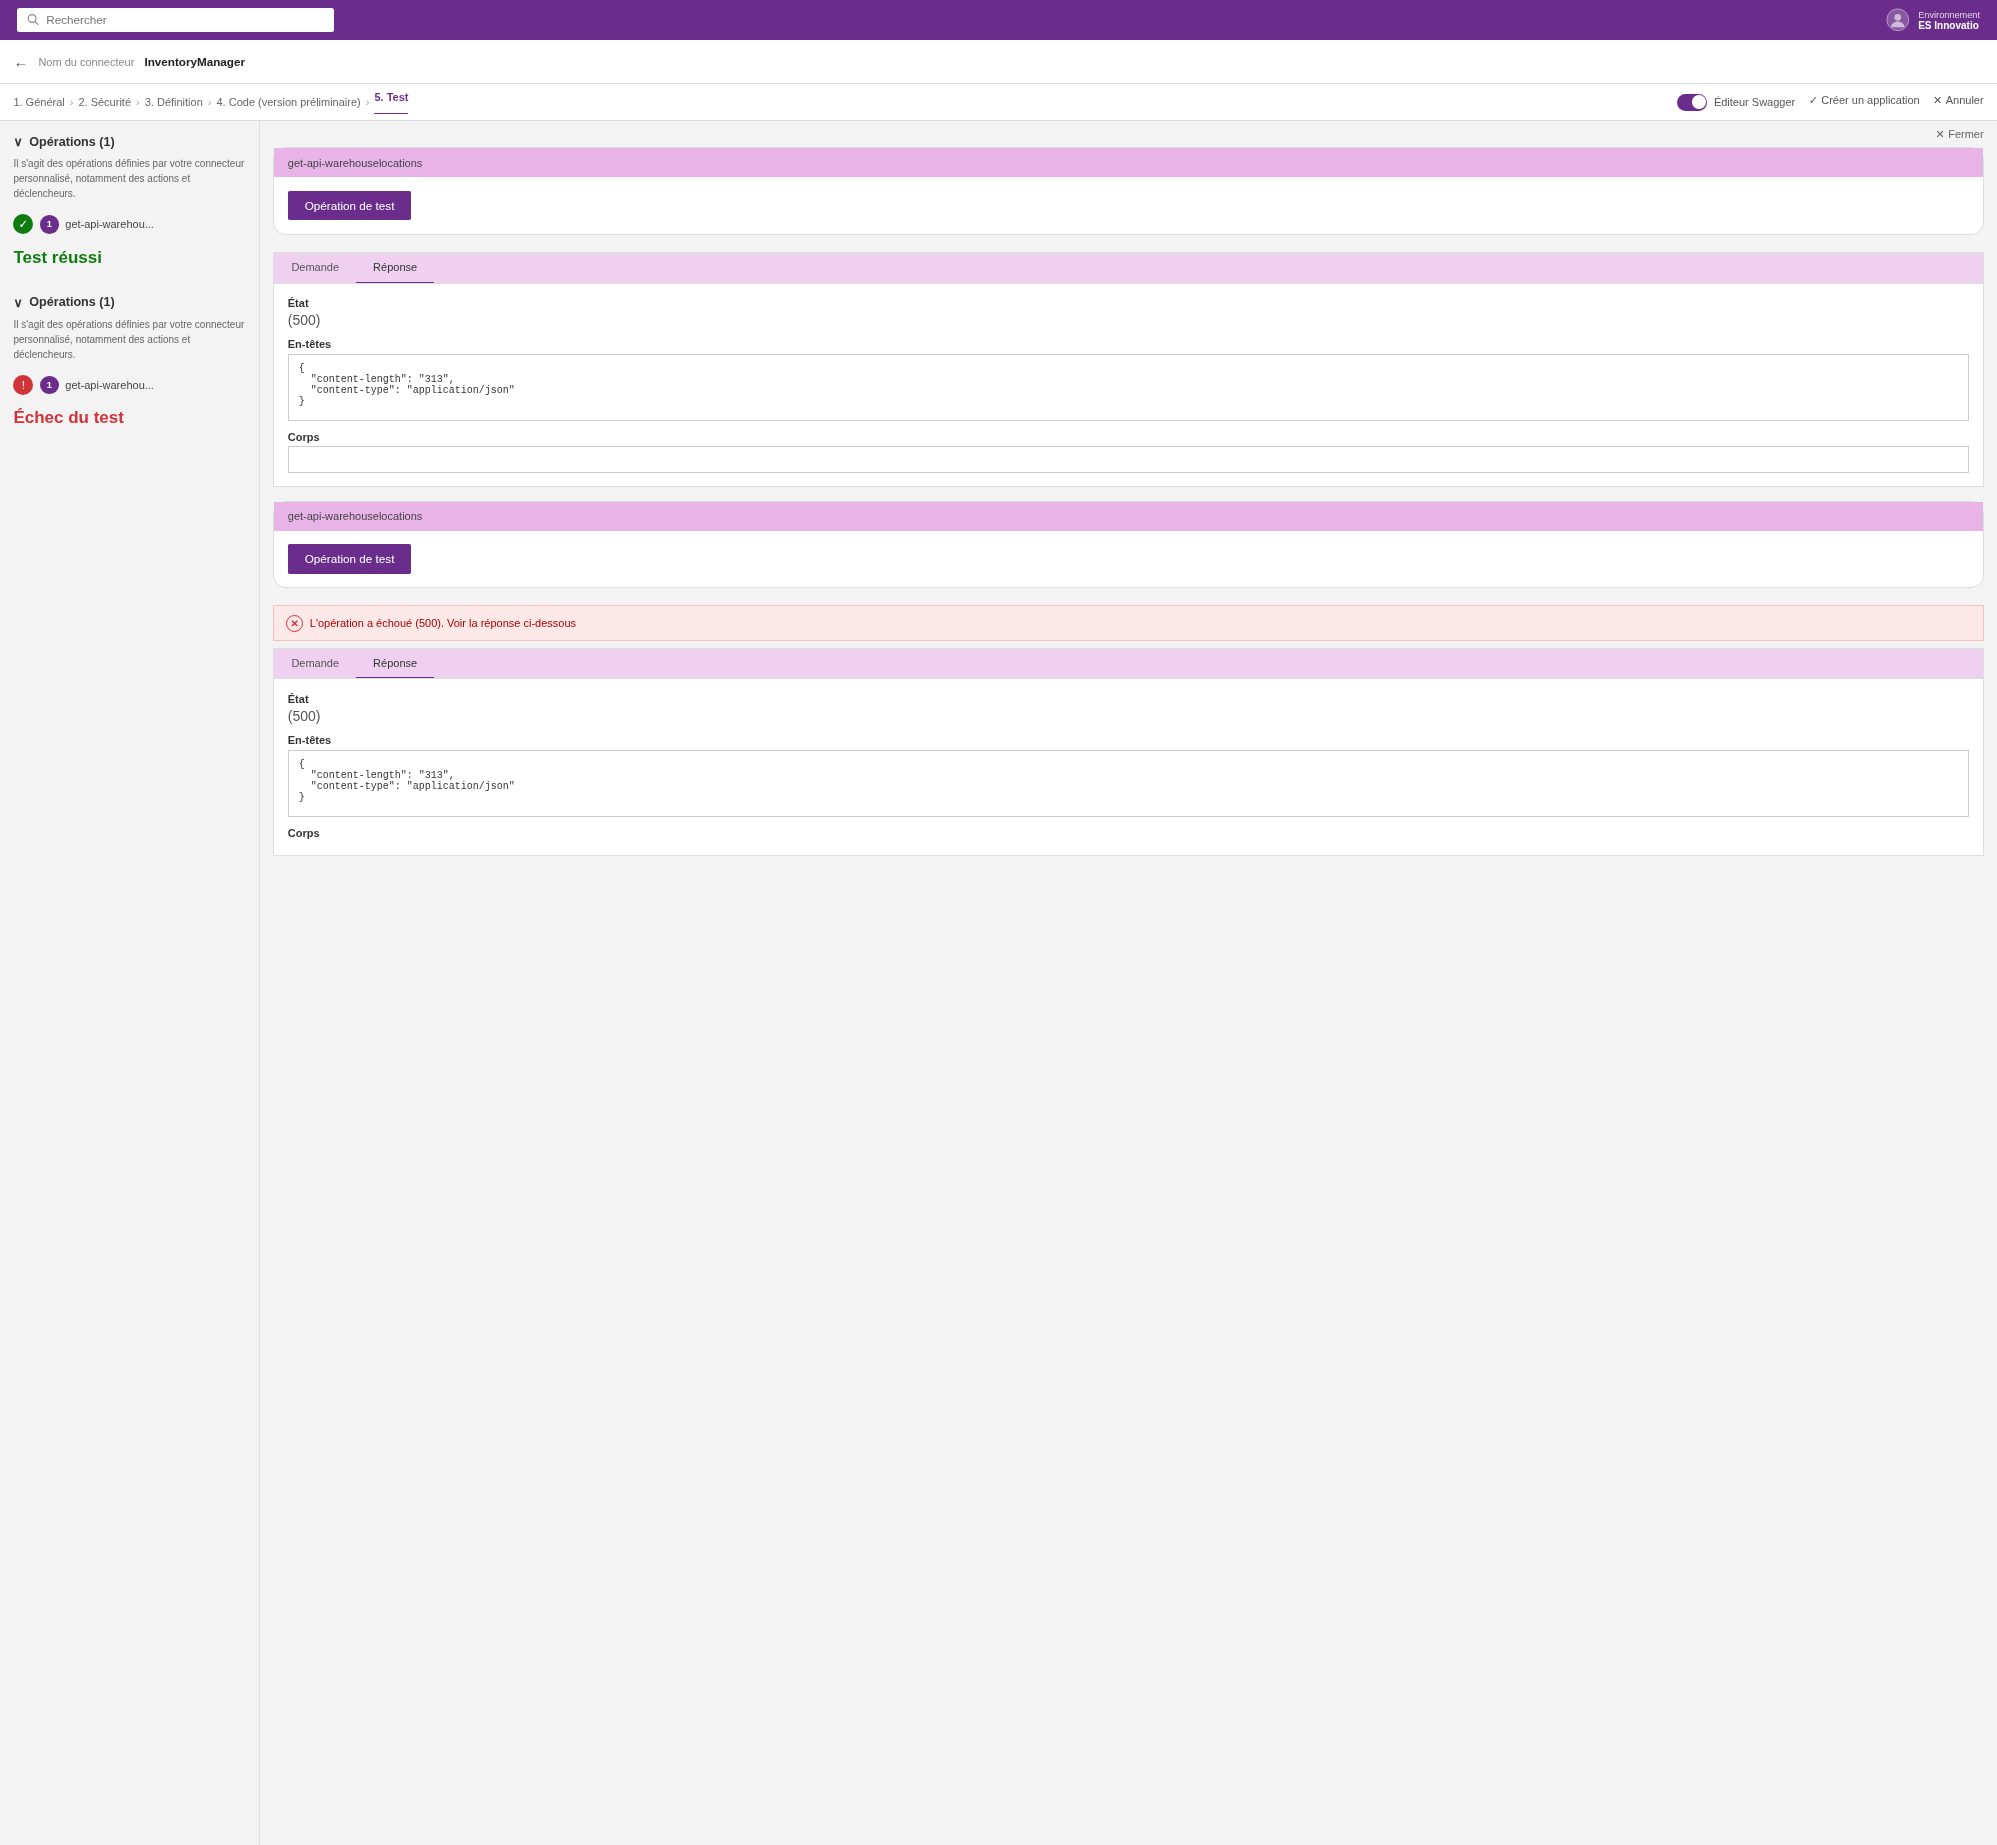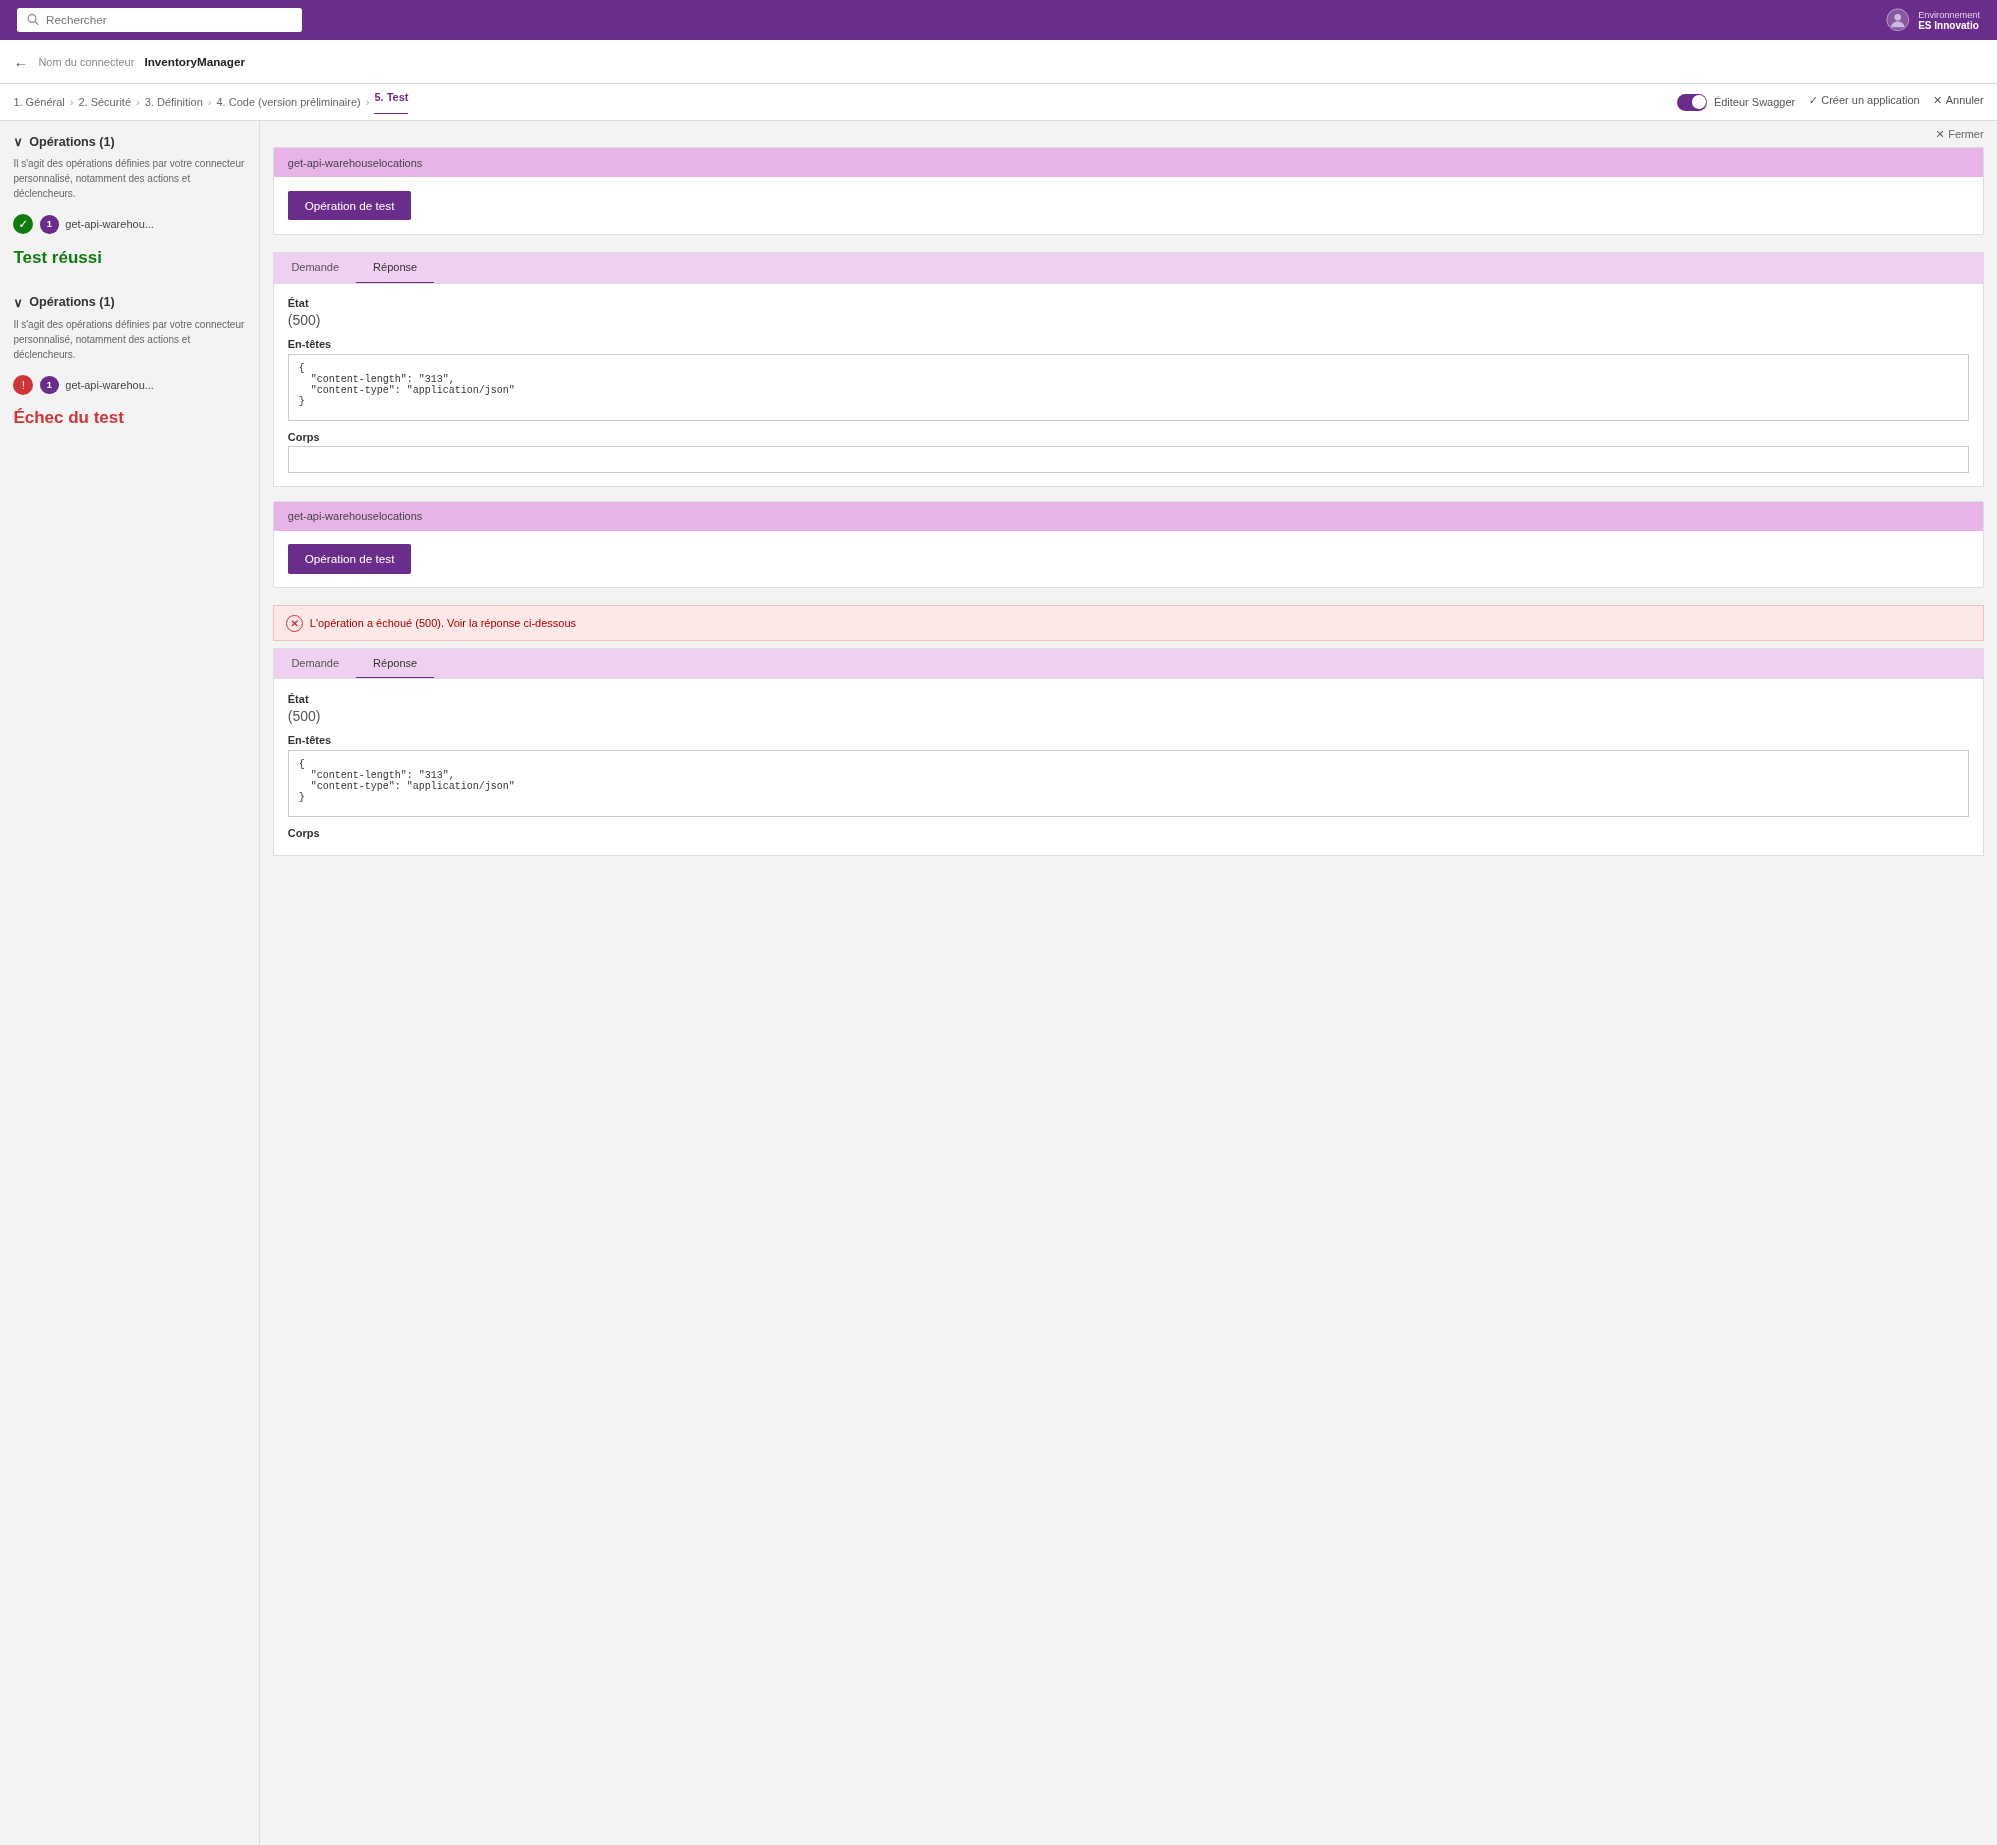--- a/index.html
+++ b/index.html
@@ -13,21 +13,21 @@
       align-items: center;
       padding: 0 17px;
       justify-content: space-between;
     }
     .search-box {
       display: flex;
       align-items: center;
       background: white;
       border-radius: 2.5px;
       padding: 5px 10px;
-      width: 285px;
+      width: 317px;
       gap: 6.7px;
     }
     .search-box input {
       border: none;
       outline: none;
       font-size: 11.7px;
       width: 100%;
       color: #555;
     }
     .topbar-right {
@@ -242,21 +242,21 @@
       color: #666;
       cursor: pointer;
       gap: 3.4px;
       align-items: center;
     }
 
     
     .op-card {
       margin: 0 13.4px 17px 13.4px;
       border: 0.8px solid #ddd;
-      border-radius: 2px;
+      border-radius: 13px;
       background: white;
     }
     .op-card-header {
       background: #e8b4e8;
       padding: 8.4px 13.4px;
       font-size: 11px;
       font-weight: 500;
       color: #444;
     }
     .op-card-body {

